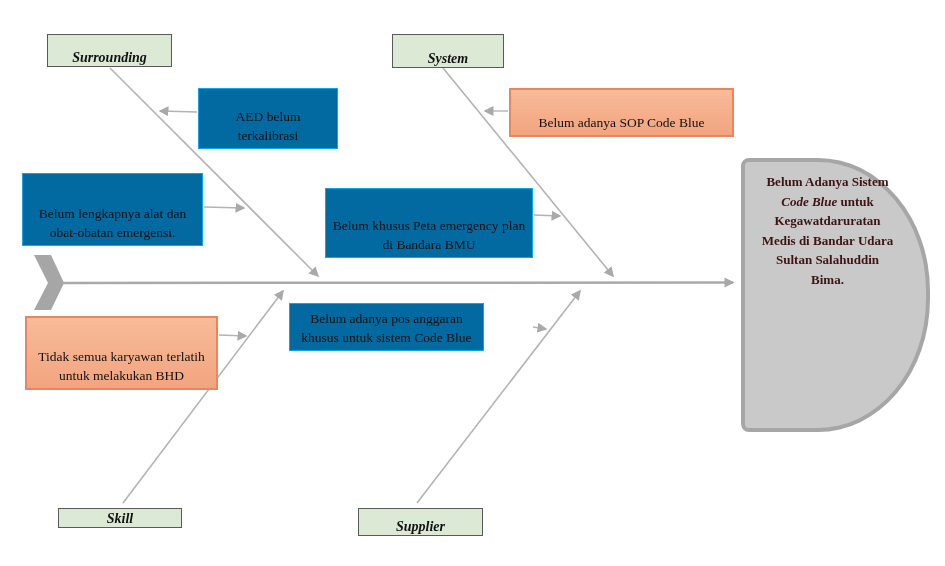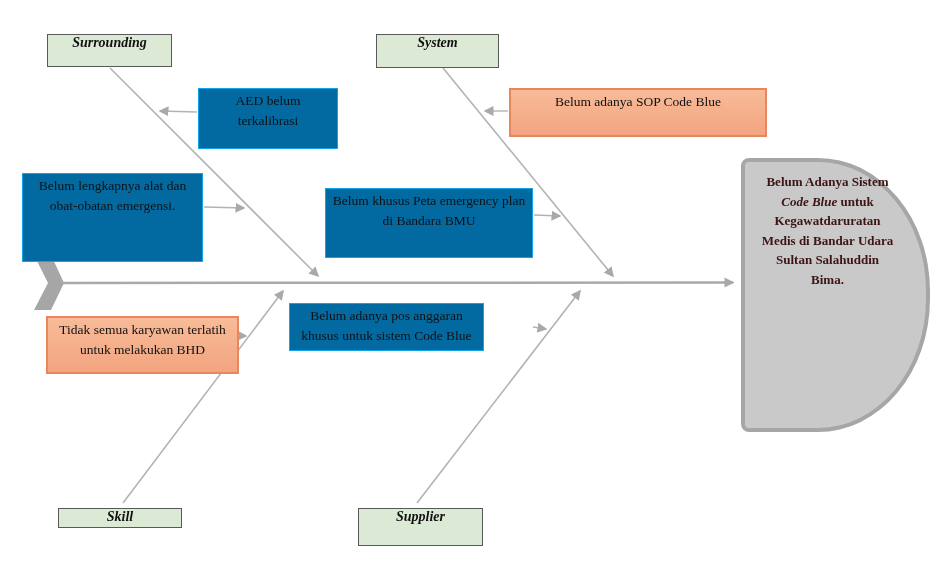--- a/index.html
+++ b/index.html
@@ -3,46 +3,46 @@
 <meta charset="utf-8">
 <style>
   html,body{margin:0;padding:0;}
   body{
     width:945px;height:566px;background:#ffffff;position:relative;
     font-family:"Liberation Serif","DejaVu Serif",serif;overflow:hidden;
   }
   #lines{position:absolute;left:0;top:0;width:945px;height:566px;z-index:1;}
   .box{
     position:absolute;z-index:2;box-sizing:border-box;
-    display:flex;align-items:flex-start;justify-content:center;
+    display:flex;align-items:flex-end;justify-content:center;
     text-align:center;color:#111111;
   }
   .category{
     background:#dce9d5;border:1px solid #595959;
     font-weight:bold;font-style:italic;font-size:14px;
   }
   .cause{
     background:#0369a1;border:1px solid #0ea5e9;
     font-size:13.5px;line-height:1.45;padding:2px 6px;
   }
   .cause.highlight{
     background:linear-gradient(#f8bb98,#f2a47f);
     border:2px solid #e8875f;
   }
   
   #cat-surrounding{left:47px;top:34px;width:125px;height:33px;}
-  #cat-system{left:376px;top:34px;width:123px;height:34px;}
+  #cat-system{left:392px;top:34px;width:112px;height:34px;}
   #cat-skill{left:58px;top:508px;width:124px;height:20px;}
-  #cat-supplier{left:358px;top:508px;width:125px;height:38px;}
+  #cat-supplier{left:358px;top:508px;width:125px;height:28px;}
   
   #cause-aed{left:198px;top:88px;width:140px;height:61px;}
-  #cause-alat{left:22px;top:173px;width:181px;height:89px;}
-  #cause-sop{left:509px;top:88px;width:258px;height:49px;}
+  #cause-alat{left:22px;top:173px;width:181px;height:73px;}
+  #cause-sop{left:509px;top:88px;width:225px;height:49px;}
   #cause-peta{left:325px;top:188px;width:208px;height:70px;}
-  #cause-bhd{left:25px;top:316px;width:193px;height:58px;margin-left:21px;}
+  #cause-bhd{left:25px;top:316px;width:193px;height:74px;}
   #cause-anggaran{left:289px;top:303px;width:195px;height:48px;}
   
   #effect-head{
     position:absolute;z-index:2;box-sizing:border-box;
     left:741px;top:158px;width:189px;height:274px;
     background:#c9c9c9;border:4px solid #a6a6a6;
     border-radius:8px 112px 112px 8px / 8px 133px 133px 8px;
     display:flex;align-items:flex-start;justify-content:center;
     padding:10px 30px 10px 14px;
   }

